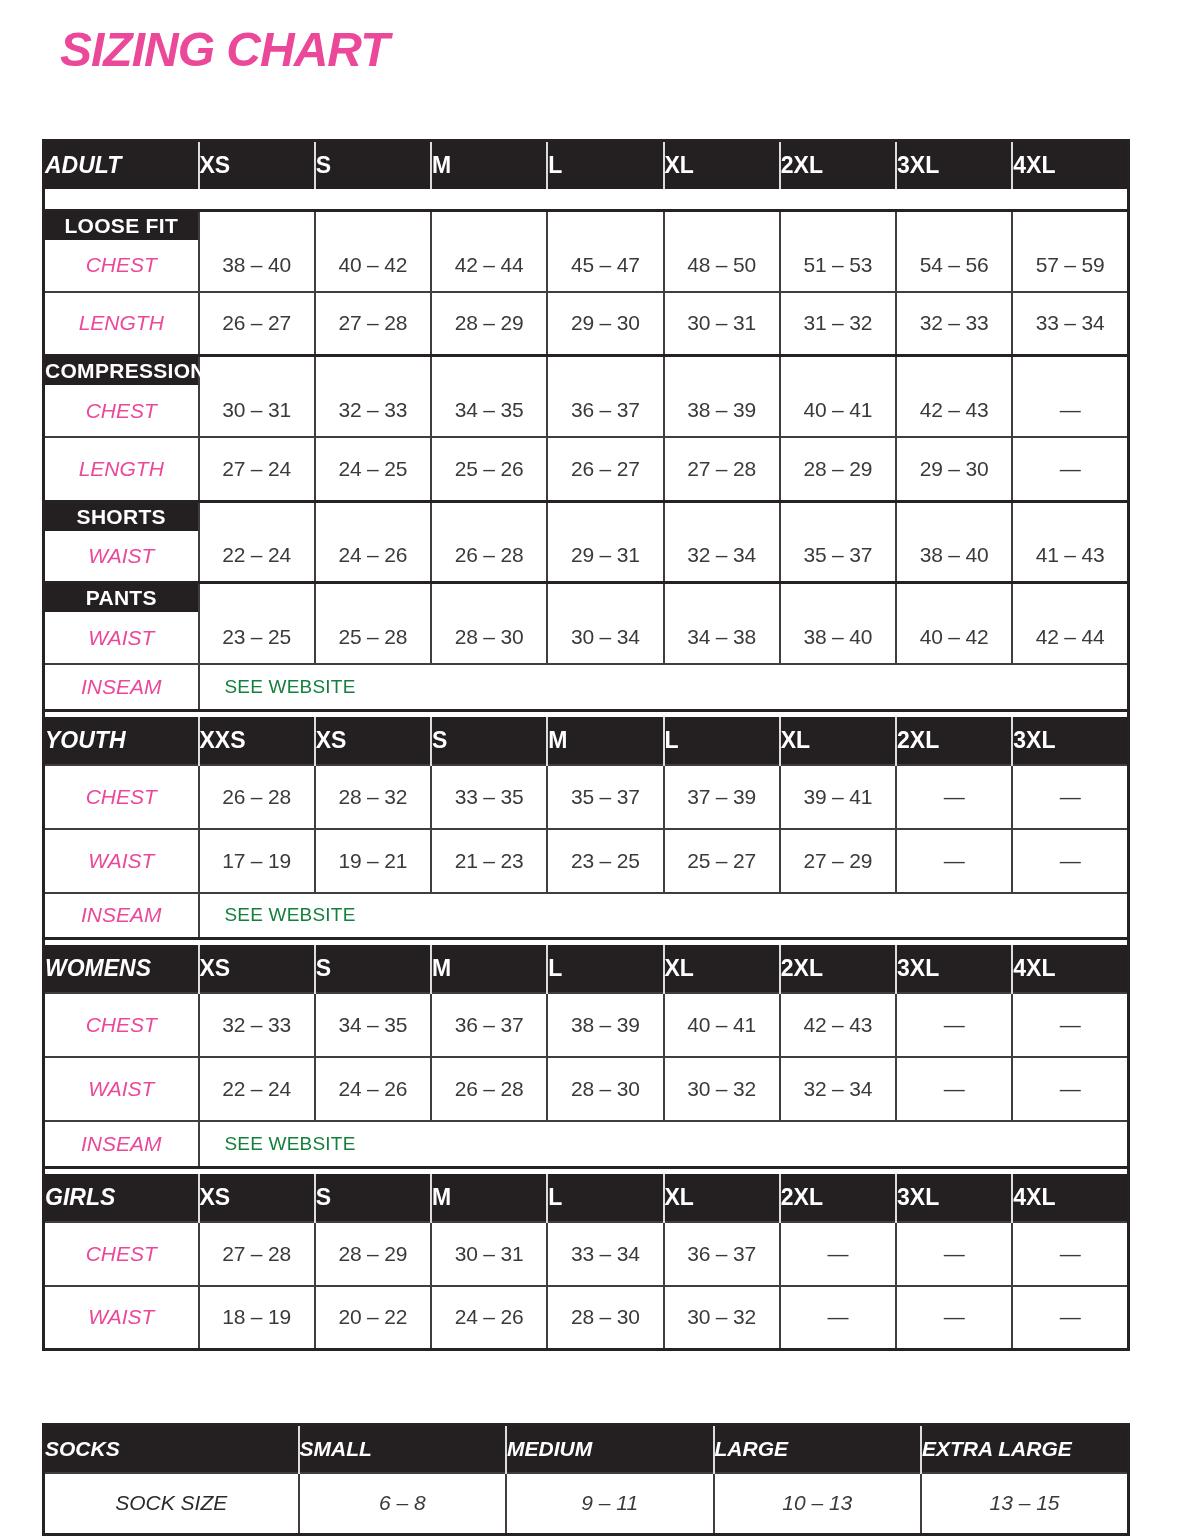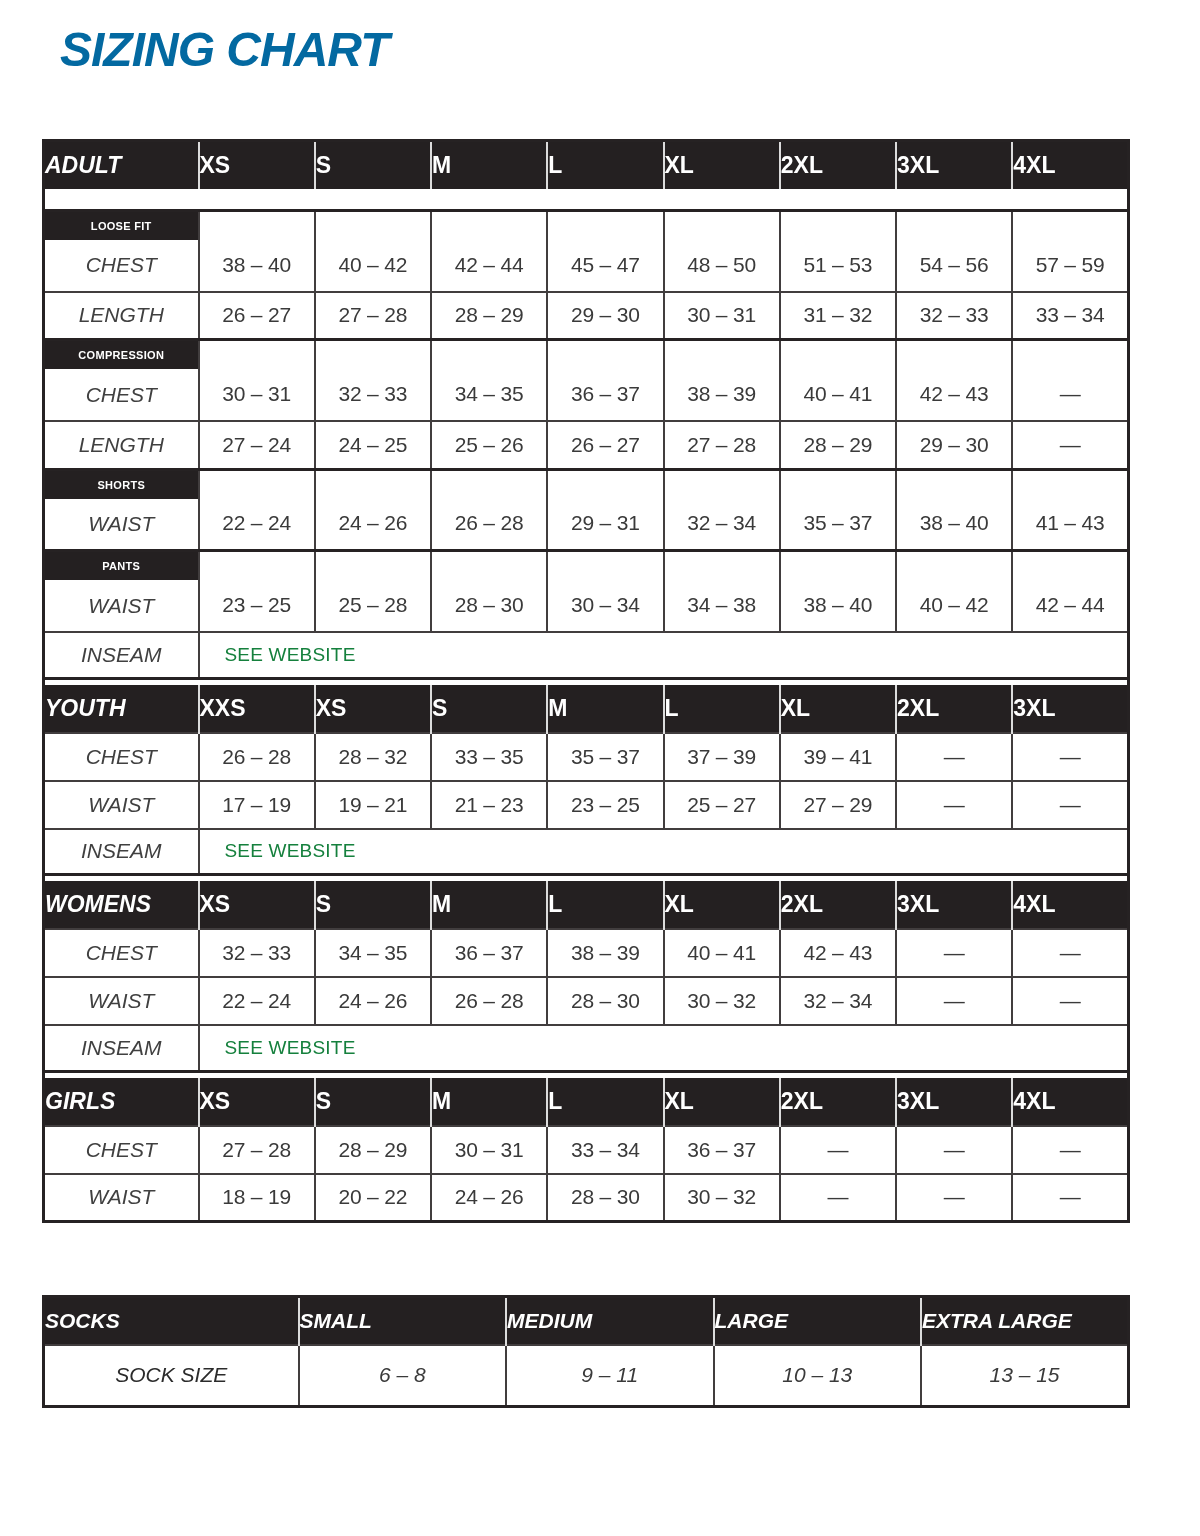--- a/index.html
+++ b/index.html
@@ -7,21 +7,21 @@
     width: 1200px; height: 1536px; position: relative;
     font-family: "Liberation Sans", sans-serif;
     color: #2e2e2e;
     -webkit-font-smoothing: antialiased;
   }
 
   .page-title {
     margin: 22px 0 0 60px;
     font-style: italic; font-weight: 700;
     font-size: 48px; letter-spacing: -1px;
-    color: #0369a1;
+    color: #ec4899;
   }
 
   table { border-collapse: collapse; table-layout: fixed; }
 
   .sizing-table {
     margin: 62px 0 0 42px;
     width: 1088px;
     border: 3px solid #262223;
   }
   .socks-table {
@@ -46,38 +46,38 @@
   
   tr.group-gap td { height: 5px; padding: 0; border-top: 3px solid #262223; }
 
   
   tr.sec-top { height: 28px; }
   tr.sec-top td { border-top: 3px solid #262223; }
   td.badge-cell { padding: 0; vertical-align: top; border-bottom: none; }
   .badge {
     display: block; width: 100%; height: 28px; line-height: 28px;
     background: #242021; color: #ffffff; text-align: center;
-    font-size: 11px; font-weight: 700; letter-spacing: 0.3px;
+    font-size: 21px; font-weight: 700; letter-spacing: 0.3px;
   }
   tr.sec-label { height: 52px; }
   tr.sec-label td { border-top: none; }
 
   
   td.rowlabel {
     text-align: center; vertical-align: middle;
-    font-style: italic; font-size: 21px; color: #404040;
+    font-style: italic; font-size: 21px; color: #ec4899;
   }
   td.val {
     text-align: center; vertical-align: middle;
     font-size: 21px; color: #3a3a3a; letter-spacing: -0.2px;
     border-left: 2px solid #413d3e;
   }
   td.val.merged { padding-top: 28px; }
 
-  tr.datarow { height: 48px; }
+  tr.datarow { height: 64px; }
   tr.datarow td { border-top: 2px solid #413d3e; }
 
   tr.inseam { height: 46px; }
   tr.inseam td { border-top: 2px solid #413d3e; }
   td.see {
     border-left: 2px solid #413d3e;
     text-align: left; vertical-align: middle;
     padding-left: 25px; font-size: 19px; color: #15803d; letter-spacing: 0.2px;
   }
 

